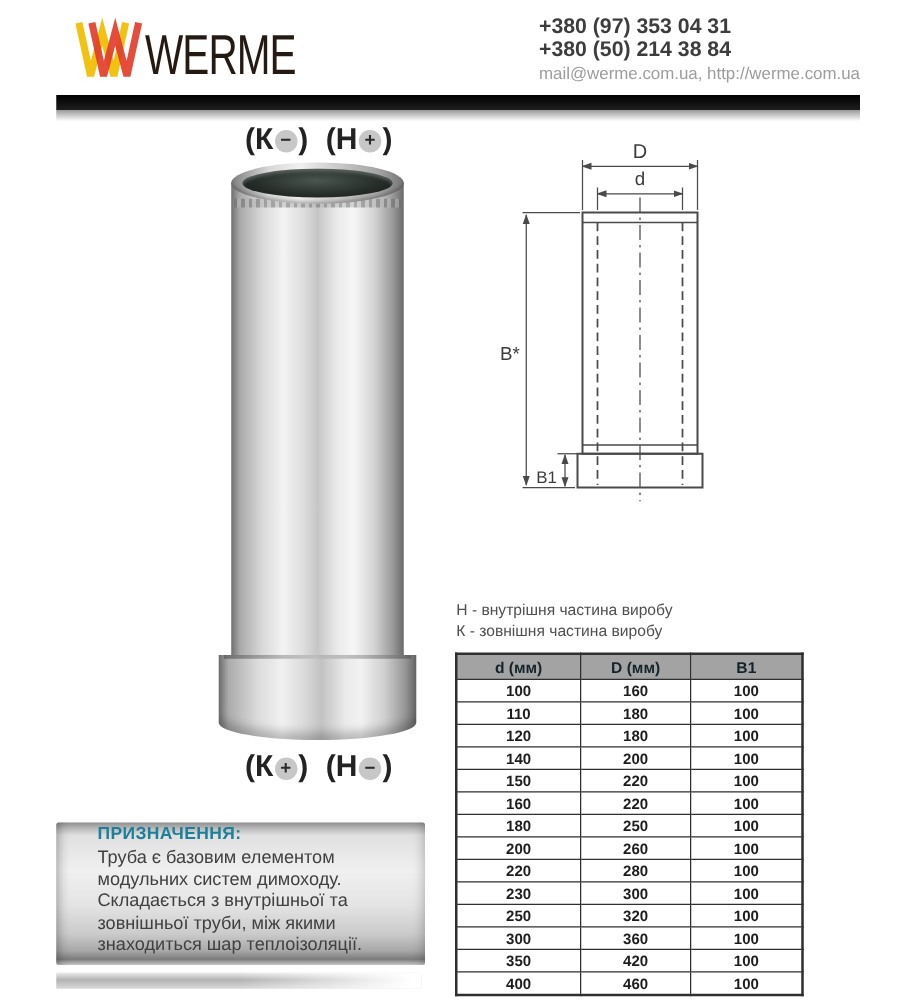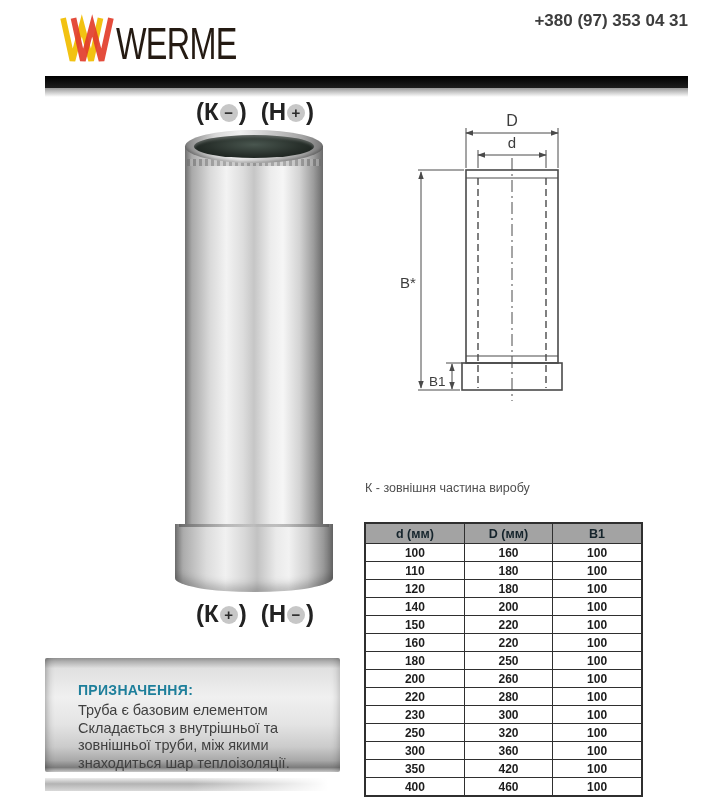--- a/index.html
+++ b/index.html
@@ -63,21 +63,21 @@
   .size-table th{background:#a3a3a3;border:1px solid #2f2f2f;height:19px;font-size:12.5px;
               color:#15242c;text-align:center;padding:0;}
   .size-table td{border:1px solid #2f2f2f;height:15px;text-align:center;padding:1px 0;margin-top:32px;}
   .size-table{border:2px solid #2f2f2f;}
 
   
   .purpose-box{position:absolute;left:45px;top:658px;width:295px;height:114px;border-radius:2px;
         background:linear-gradient(180deg,#979797 0%,#e0e0e0 9%,#f0f0f0 34%,#e4e4e4 58%,
                     #cbcbcb 78%,#a8a8a8 90%,#7c7c7c 96%,#d2d2d2 100%);
         box-shadow:inset 7px 0 10px -7px rgba(0,0,0,.45), inset -7px 0 10px -7px rgba(0,0,0,.3);
-        padding:24px 18px 0 33px;box-sizing:border-box;}
+        padding:0 18px 0 33px;box-sizing:border-box;}
   .purpose-title{font-size:14px;font-weight:700;color:#1e7f9b;letter-spacing:.3px;margin-bottom:4px;}
   .purpose-line{font-size:14.5px;color:#404040;line-height:17.6px;}
   .bottom-strip{position:absolute;left:45px;top:778px;width:292px;height:13px;
         background:linear-gradient(180deg,#ededed 0%,#b3b3b3 45%,#d9d9d9 100%);}
   .bottom-strip::after{content:"";position:absolute;inset:0;
         background:linear-gradient(90deg,rgba(255,255,255,0) 50%,#ffffff 97%);}
 </style>
 </head>
 <body>
 
@@ -86,20 +86,22 @@
   <div class="logo-wrap">
     <svg class="logo-mark" viewBox="0 0 52 50">
       <polyline points="3,3 12,44 21,10 30,44 39,3" fill="none" stroke="#f2c212" stroke-width="5.5"></polyline>
       <polyline points="13,3 22,44 31,10 40,44 49,3" fill="none" stroke="#e23d2b" stroke-width="5.5" opacity="0.92"></polyline>
     </svg>
   </div>
   <div class="brand-text">WERME</div>
 
   <div class="contacts">
     <div class="phone">+380 (97) 353 04 31</div>
+    <div class="phone">+380 (50) 214 38 84</div>
+    <div class="webline">mail@werme.com.ua, http://werme.com.ua</div>
   </div>
 
   <div class="black-bar"></div>
 
   <div class="pipe-labels labels-top">
     <span>(<span>К</span><span class="circ">−</span>)</span>
     <span>(<span>Н</span><span class="circ">+</span>)</span>
   </div>
 
   <div class="pipe-body"></div>
@@ -146,20 +148,21 @@
     <line x1="20" y1="292" x2="62" y2="292" stroke-width="1"></line>
     <line x1="23" y1="74" x2="23" y2="290" stroke-width="1" marker-start="url(#arr)" marker-end="url(#arr)"></line>
     <text x="2" y="190" font-size="15">B*</text>
 
     <line x1="48" y1="265" x2="64" y2="265" stroke-width="1"></line>
     <line x1="54" y1="266" x2="54" y2="291" stroke-width="1" marker-start="url(#arr)" marker-end="url(#arr)"></line>
     <text x="31" y="288" font-size="13.5">B1</text>
   </svg>
 
   <div class="legend">
+    <div>Н - внутрішня частина виробу</div>
     <div>К - зовнішня частина виробу</div>
   </div>
 
   <table class="size-table">
     <colgroup>
         <col style="width:100px">
         <col style="width:89px">
         <col style="width:90px">
       </colgroup>
     <thead>
@@ -239,19 +242,20 @@
           <td>400</td>
           <td>460</td>
           <td>100</td>
         </tr>
       </tbody>
   </table>
 
   <div class="purpose-box">
     <div class="purpose-title">ПРИЗНАЧЕННЯ:</div>
     <div class="purpose-line">Труба є базовим елементом</div>
+    <div class="purpose-line">модульних систем димоходу.</div>
     <div class="purpose-line">Складається з внутрішньої та</div>
     <div class="purpose-line">зовнішньої труби, між якими</div>
     <div class="purpose-line">знаходиться шар теплоізоляції.</div>
   </div>
   <div class="bottom-strip"></div>
 
 </div>
 
 </body></html>

